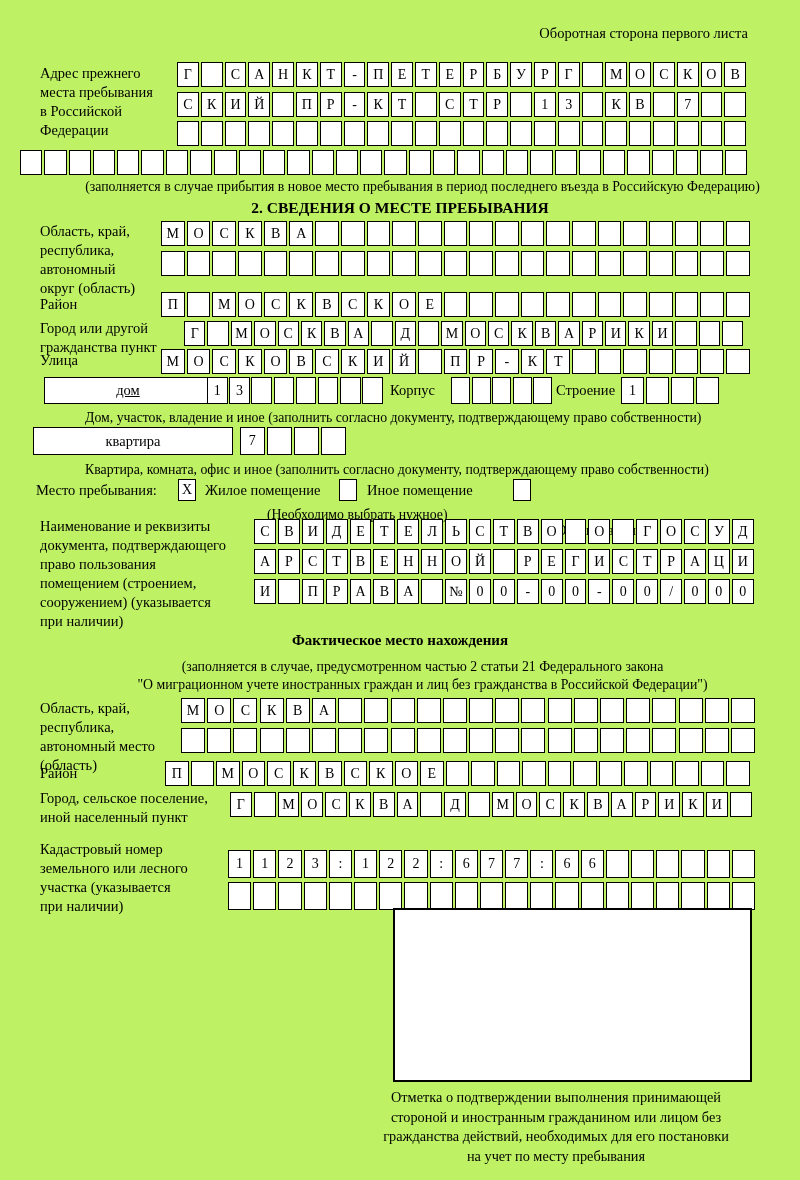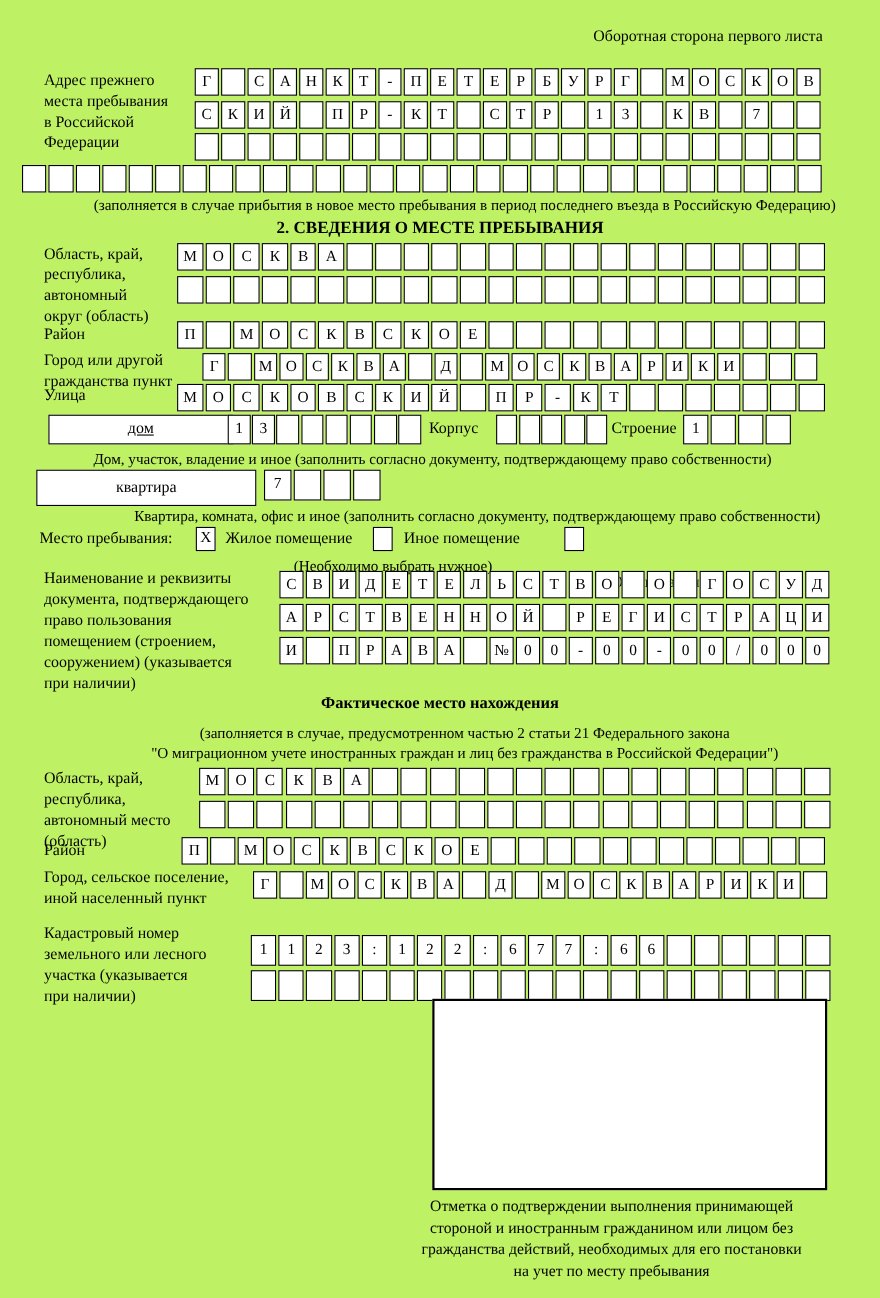--- a/index.html
+++ b/index.html
@@ -310,28 +310,28 @@
     </div>
   <div class="abs lbl" style="left:556px;top:381px;">Строение</div>
   <div class="abs cells" style="left:621px;top:377px;--cw:23px;--ch:27px;gap:2px;">
       <div class="cell">1</div>
       <div class="cell"></div>
       <div class="cell"></div>
       <div class="cell"></div>
     </div>
   <div class="abs note" style="left:40px;top:409px;">Дом, участок, владение и иное (заполнить согласно документу, подтверждающему право собственности)</div>
 
-  <div class="abs wbox" style="left:33px;top:427px;width:200px;height:33px;">квартира</div>
+  <div class="abs wbox" style="left:33px;top:427px;width:200px;height:28px;">квартира</div>
   <div class="abs cells" style="left:240px;top:427px;--cw:24.5px;--ch:28px;gap:2.5px;">
       <div class="cell">7</div>
       <div class="cell"></div>
       <div class="cell"></div>
       <div class="cell"></div>
     </div>
-  <div class="abs note" style="left:40px;top:461px;margin-left:37px;">Квартира, комната, офис и иное (заполнить согласно документу, подтверждающему право собственности)</div>
+  <div class="abs note" style="left:40px;top:461px;">Квартира, комната, офис и иное (заполнить согласно документу, подтверждающему право собственности)</div>
 
   <div class="abs lbl" style="left:36px;top:481px;">Место пребывания:</div>
   <div class="abs cbox" style="left:178px;top:479px;">X</div>
   <div class="abs lbl" style="left:205px;top:481px;">Жилое помещение</div>
   <div class="abs cbox" style="left:339px;top:479px;"></div>
   <div class="abs lbl" style="left:367px;top:481px;">Иное помещение</div>
   <div class="abs cbox" style="left:513px;top:479px;"></div>
   <div class="abs lbl" style="left:556px;top:481px;margin-top:40px;">Организация</div>
   <div class="abs note" style="left:222px;top:506px;">(Необходимо выбрать нужное)</div>
 

